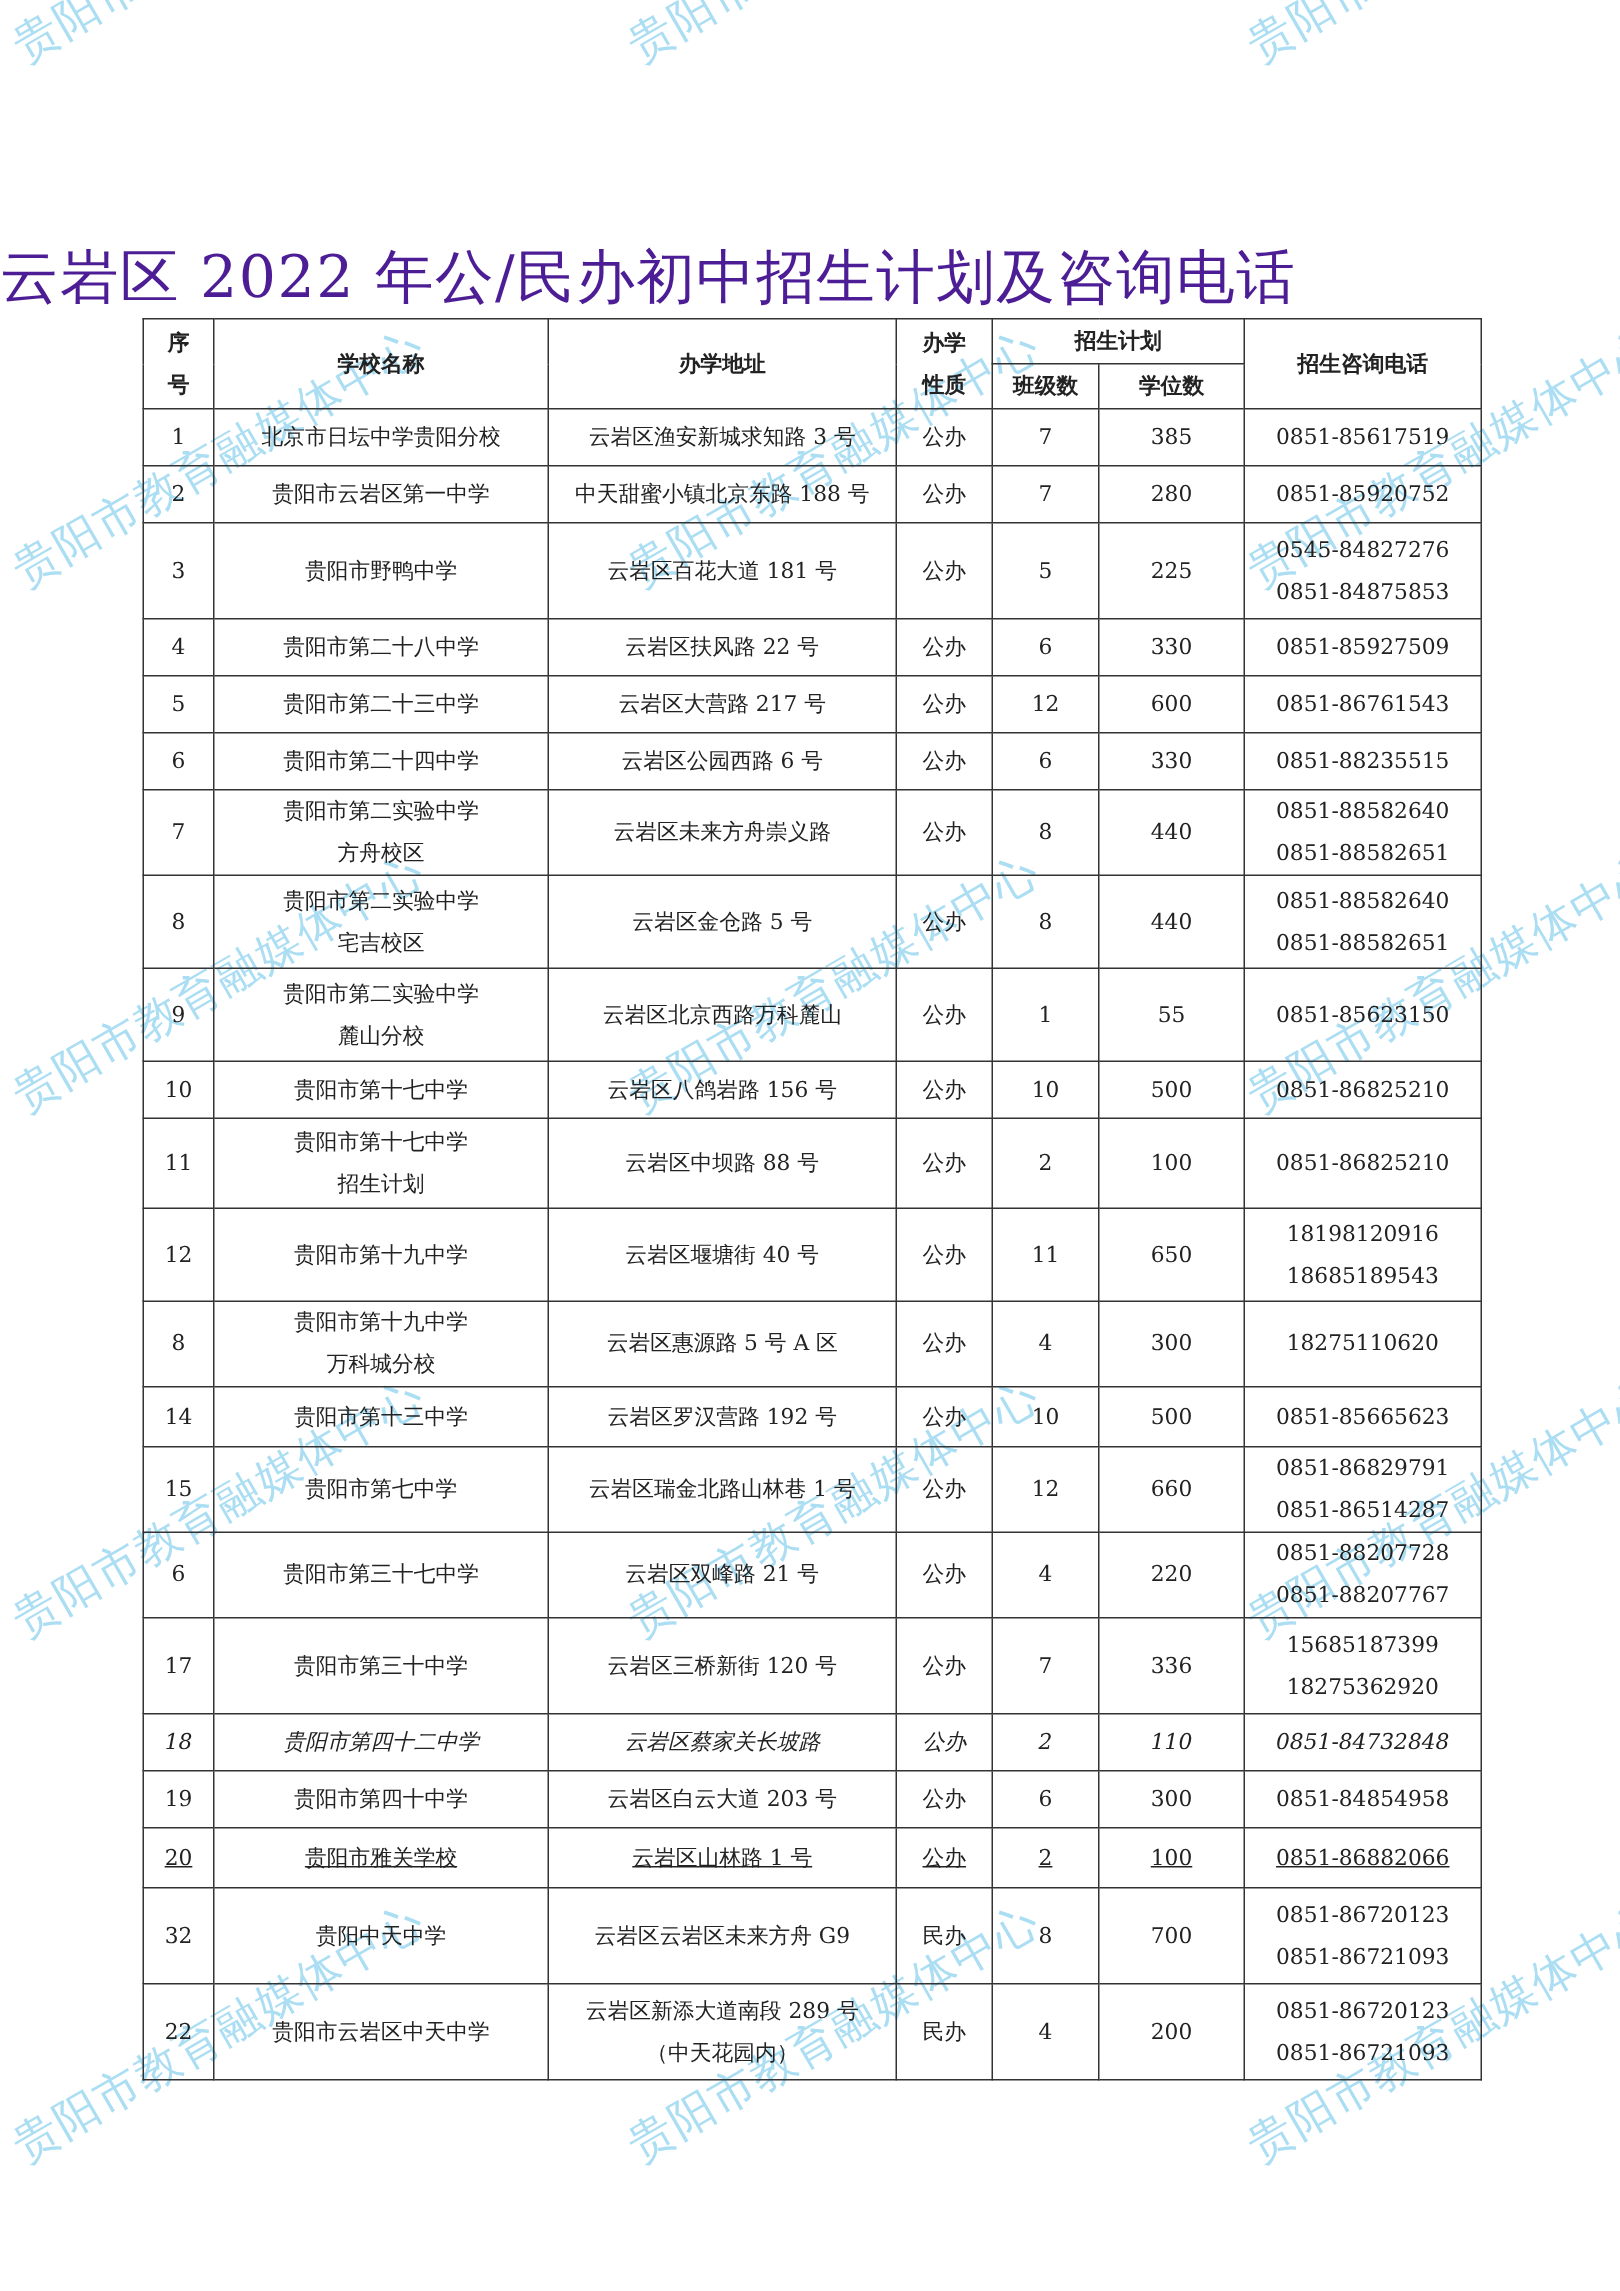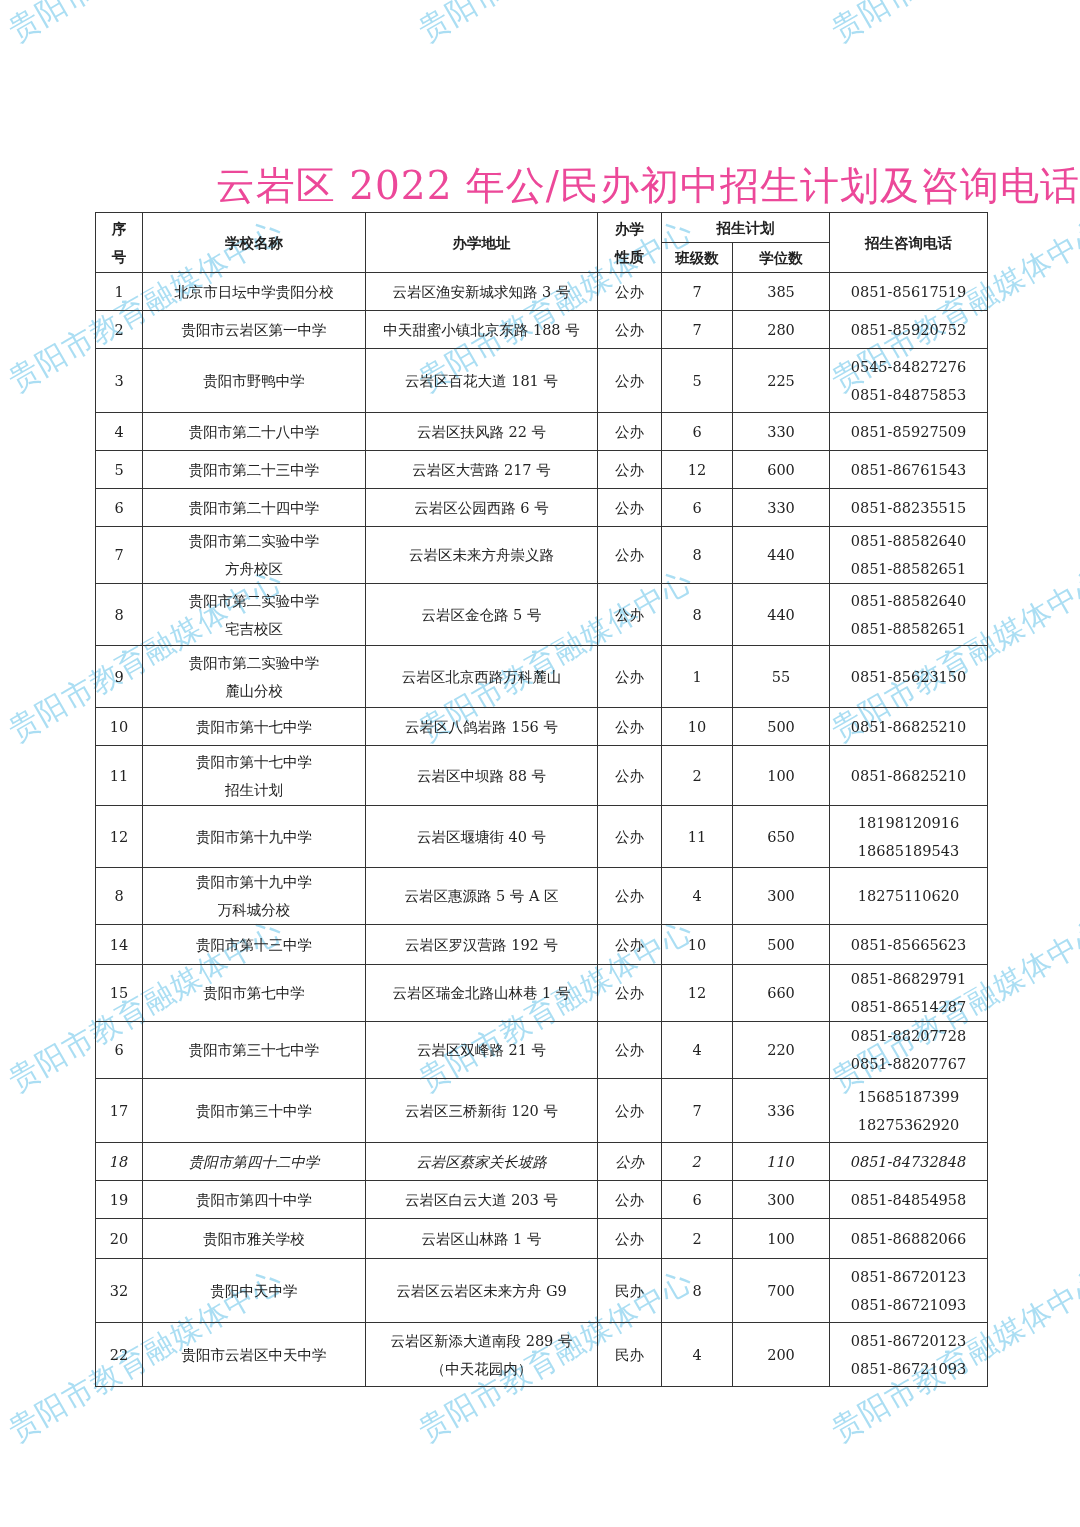--- a/index.html
+++ b/index.html
@@ -1,19 +1,19 @@
 <!DOCTYPE html>
 <html><head>
 <meta charset="utf-8">
 <style>
   html, body { margin:0; padding:0; background:#ffffff; }
   body { width:1080px; height:1527px; position:relative; overflow:hidden;
          font-family:"DejaVu Serif", "Liberation Serif", serif; color:#222; }
-  .title { position:absolute; left:0; top:160px; width:1080px; text-align:right;
-           font-size:39px; letter-spacing:1px; color:#ec4899; line-height:52px; }
+  .title { position:absolute; left:0; top:160px; width:1080px; text-align:left;
+           font-size:39px; letter-spacing:1px; color:#4c1d95; line-height:52px; }
   table.plan { position:absolute; left:95px; top:212px; border-collapse:collapse;
                table-layout:fixed; width:892px; }
   table.plan td, table.plan th { border:1.3px solid #333; font-size:14.5px; padding:0;
                text-align:center; vertical-align:middle; line-height:28px; font-weight:normal; }
   table.plan th { font-weight:bold; font-size:14.5px; }
   td.left { text-align:left; padding-left:9px; }
   td.phone { text-align:left; padding-left:9px; }
   .line { display:block; }
   .wm { position:absolute; color:#8fd3ef; opacity:0.75; font-family:"DejaVu Sans", sans-serif;
         font-size:30px; transform:rotate(-30deg); transform-origin:left bottom; white-space:nowrap;
@@ -361,21 +361,21 @@
         <td class="left">
           <span class="line">云岩区白云大道 203 号</span>
         </td>
         <td><span>公办</span></td>
         <td><span>6</span></td>
         <td><span>300</span></td>
         <td class="phone">
           <span class="line">0851-84854958</span>
         </td>
       </tr>
-      <tr style="height: 40px;">
+      <tr style="height: 40px; text-decoration: underline;">
         <td><span>20</span></td>
         <td class="left">
           <span class="line">贵阳市雅关学校</span>
         </td>
         <td class="left">
           <span class="line">云岩区山林路 1 号</span>
         </td>
         <td><span>公办</span></td>
         <td><span>2</span></td>
         <td><span>100</span></td>

